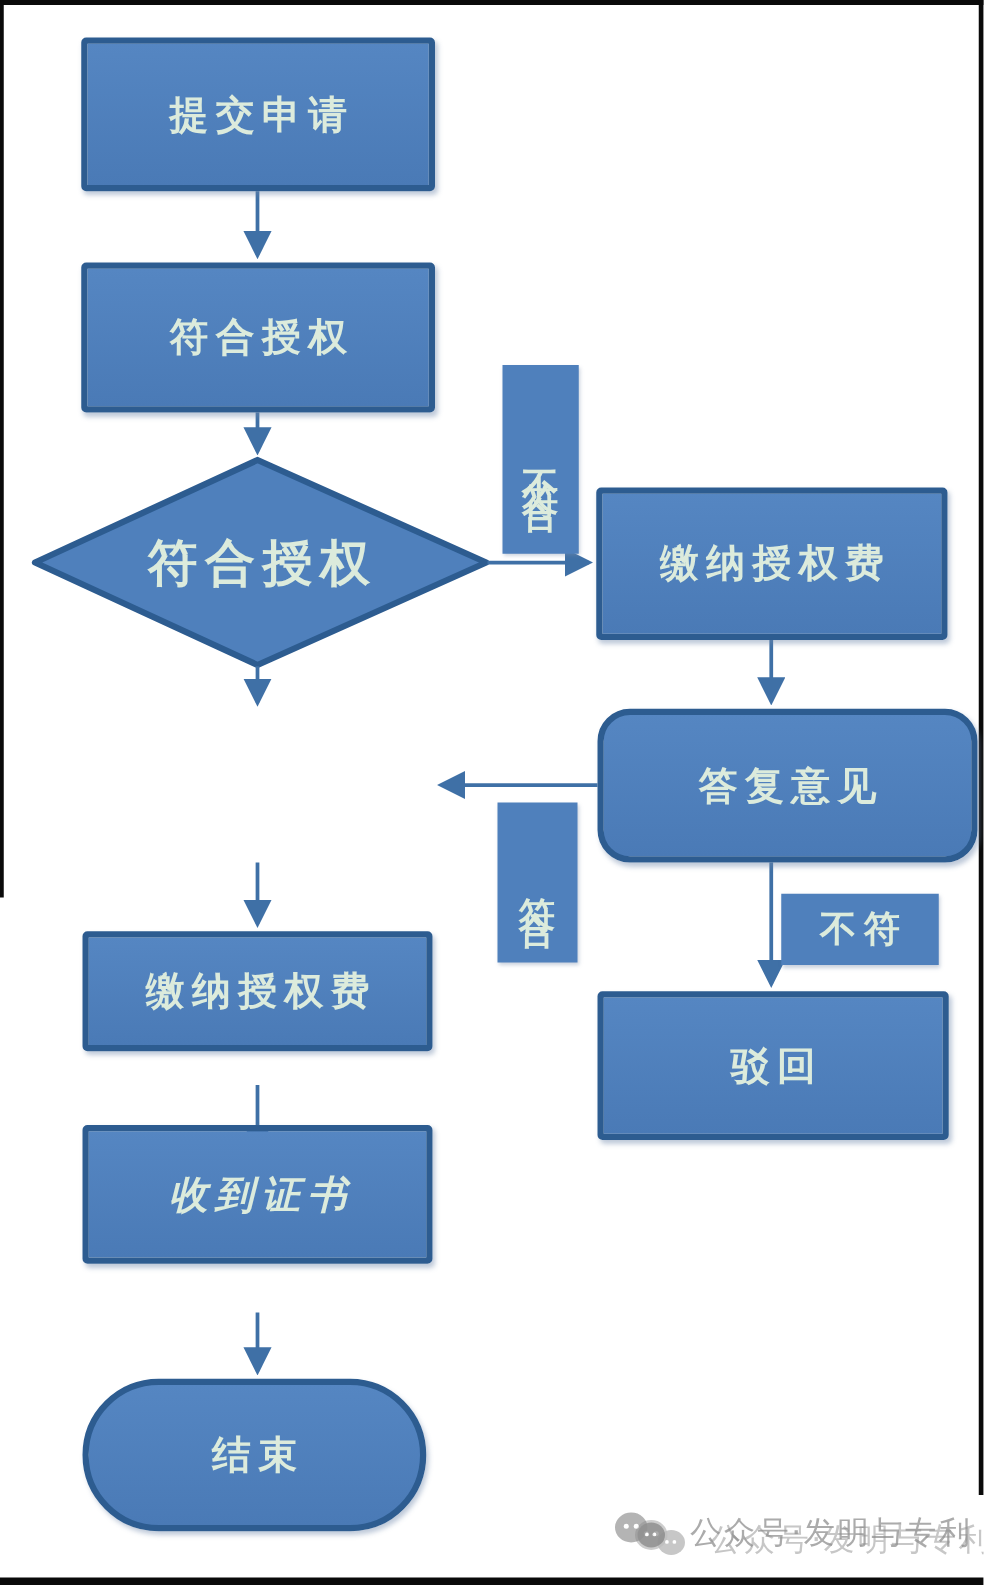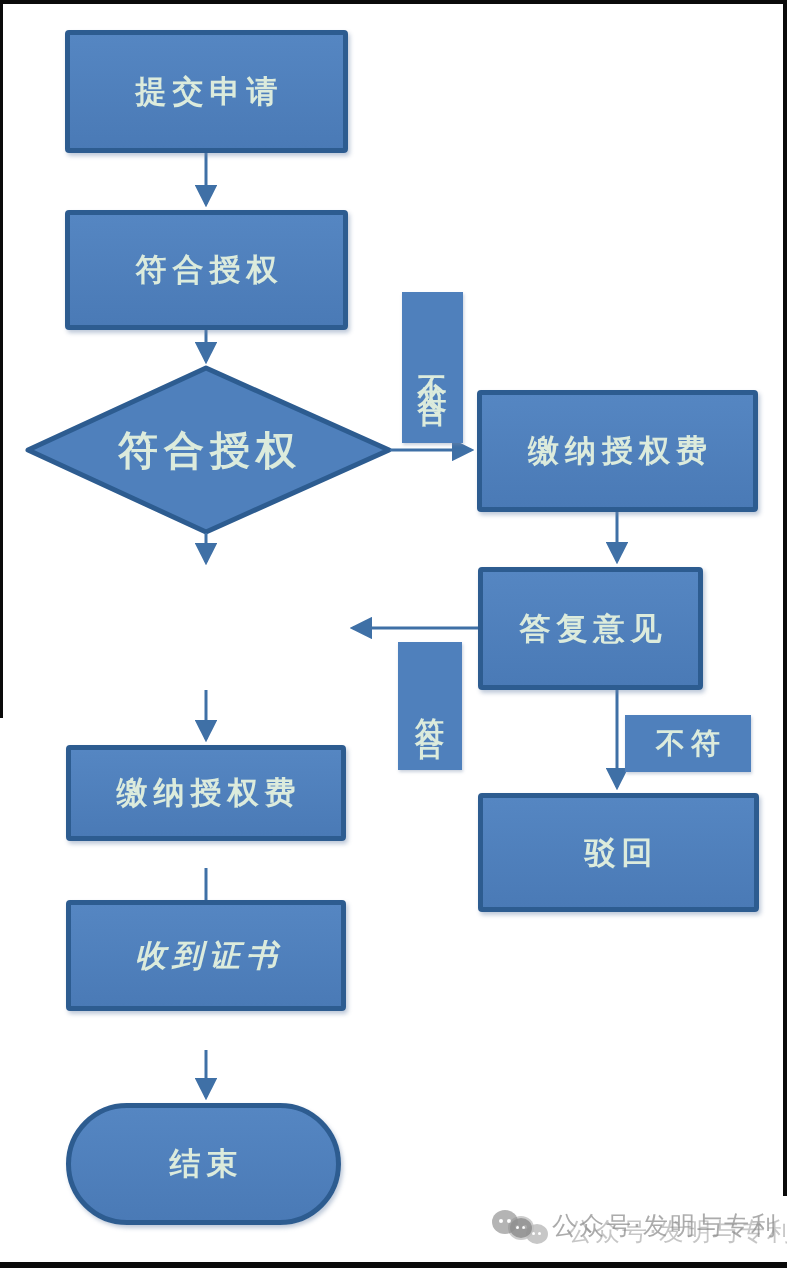--- a/index.html
+++ b/index.html
@@ -33,21 +33,21 @@
     font-weight: bold;
     font-size: 31px;
     letter-spacing: 6px;
     text-indent: 6px;
     box-shadow: 2px 3px 4px rgba(110, 135, 170, 0.45);
   }
   .n-submit   { left: 65px;  top: 30px;   width: 283px; height: 123px; }
   .n-payapp   { left: 65px;  top: 210px;  width: 283px; height: 120px; }
   .n-correct  { left: 477px; top: 390px;  width: 281px; height: 122px; }
   .n-issue    { left: 67px;  top: 568px;  width: 281px; height: 122px; letter-spacing: 4px; text-indent: 4px; }
-  .n-reply    { left: 478px; top: 567px;  width: 225px; height: 123px; }
+  .n-reply    { left: 478px; top: 567px;  width: 304px; height: 123px; border-radius: 26px; }
   .n-payfee   { left: 66px;  top: 745px;  width: 280px; height: 96px; }
   .n-reject   { left: 478px; top: 793px;  width: 281px; height: 119px; }
   .n-receive  { left: 66px;  top: 900px;  width: 280px; height: 111px; font-style: italic; }
   .n-end      { left: 66px;  top: 1103px; width: 275px; height: 122px; border-radius: 61px; text-align: center; }
 
   
   .diamond-label {
     position: absolute;
     left: 97px; top: 431px;
     width: 220px; height: 38px;

